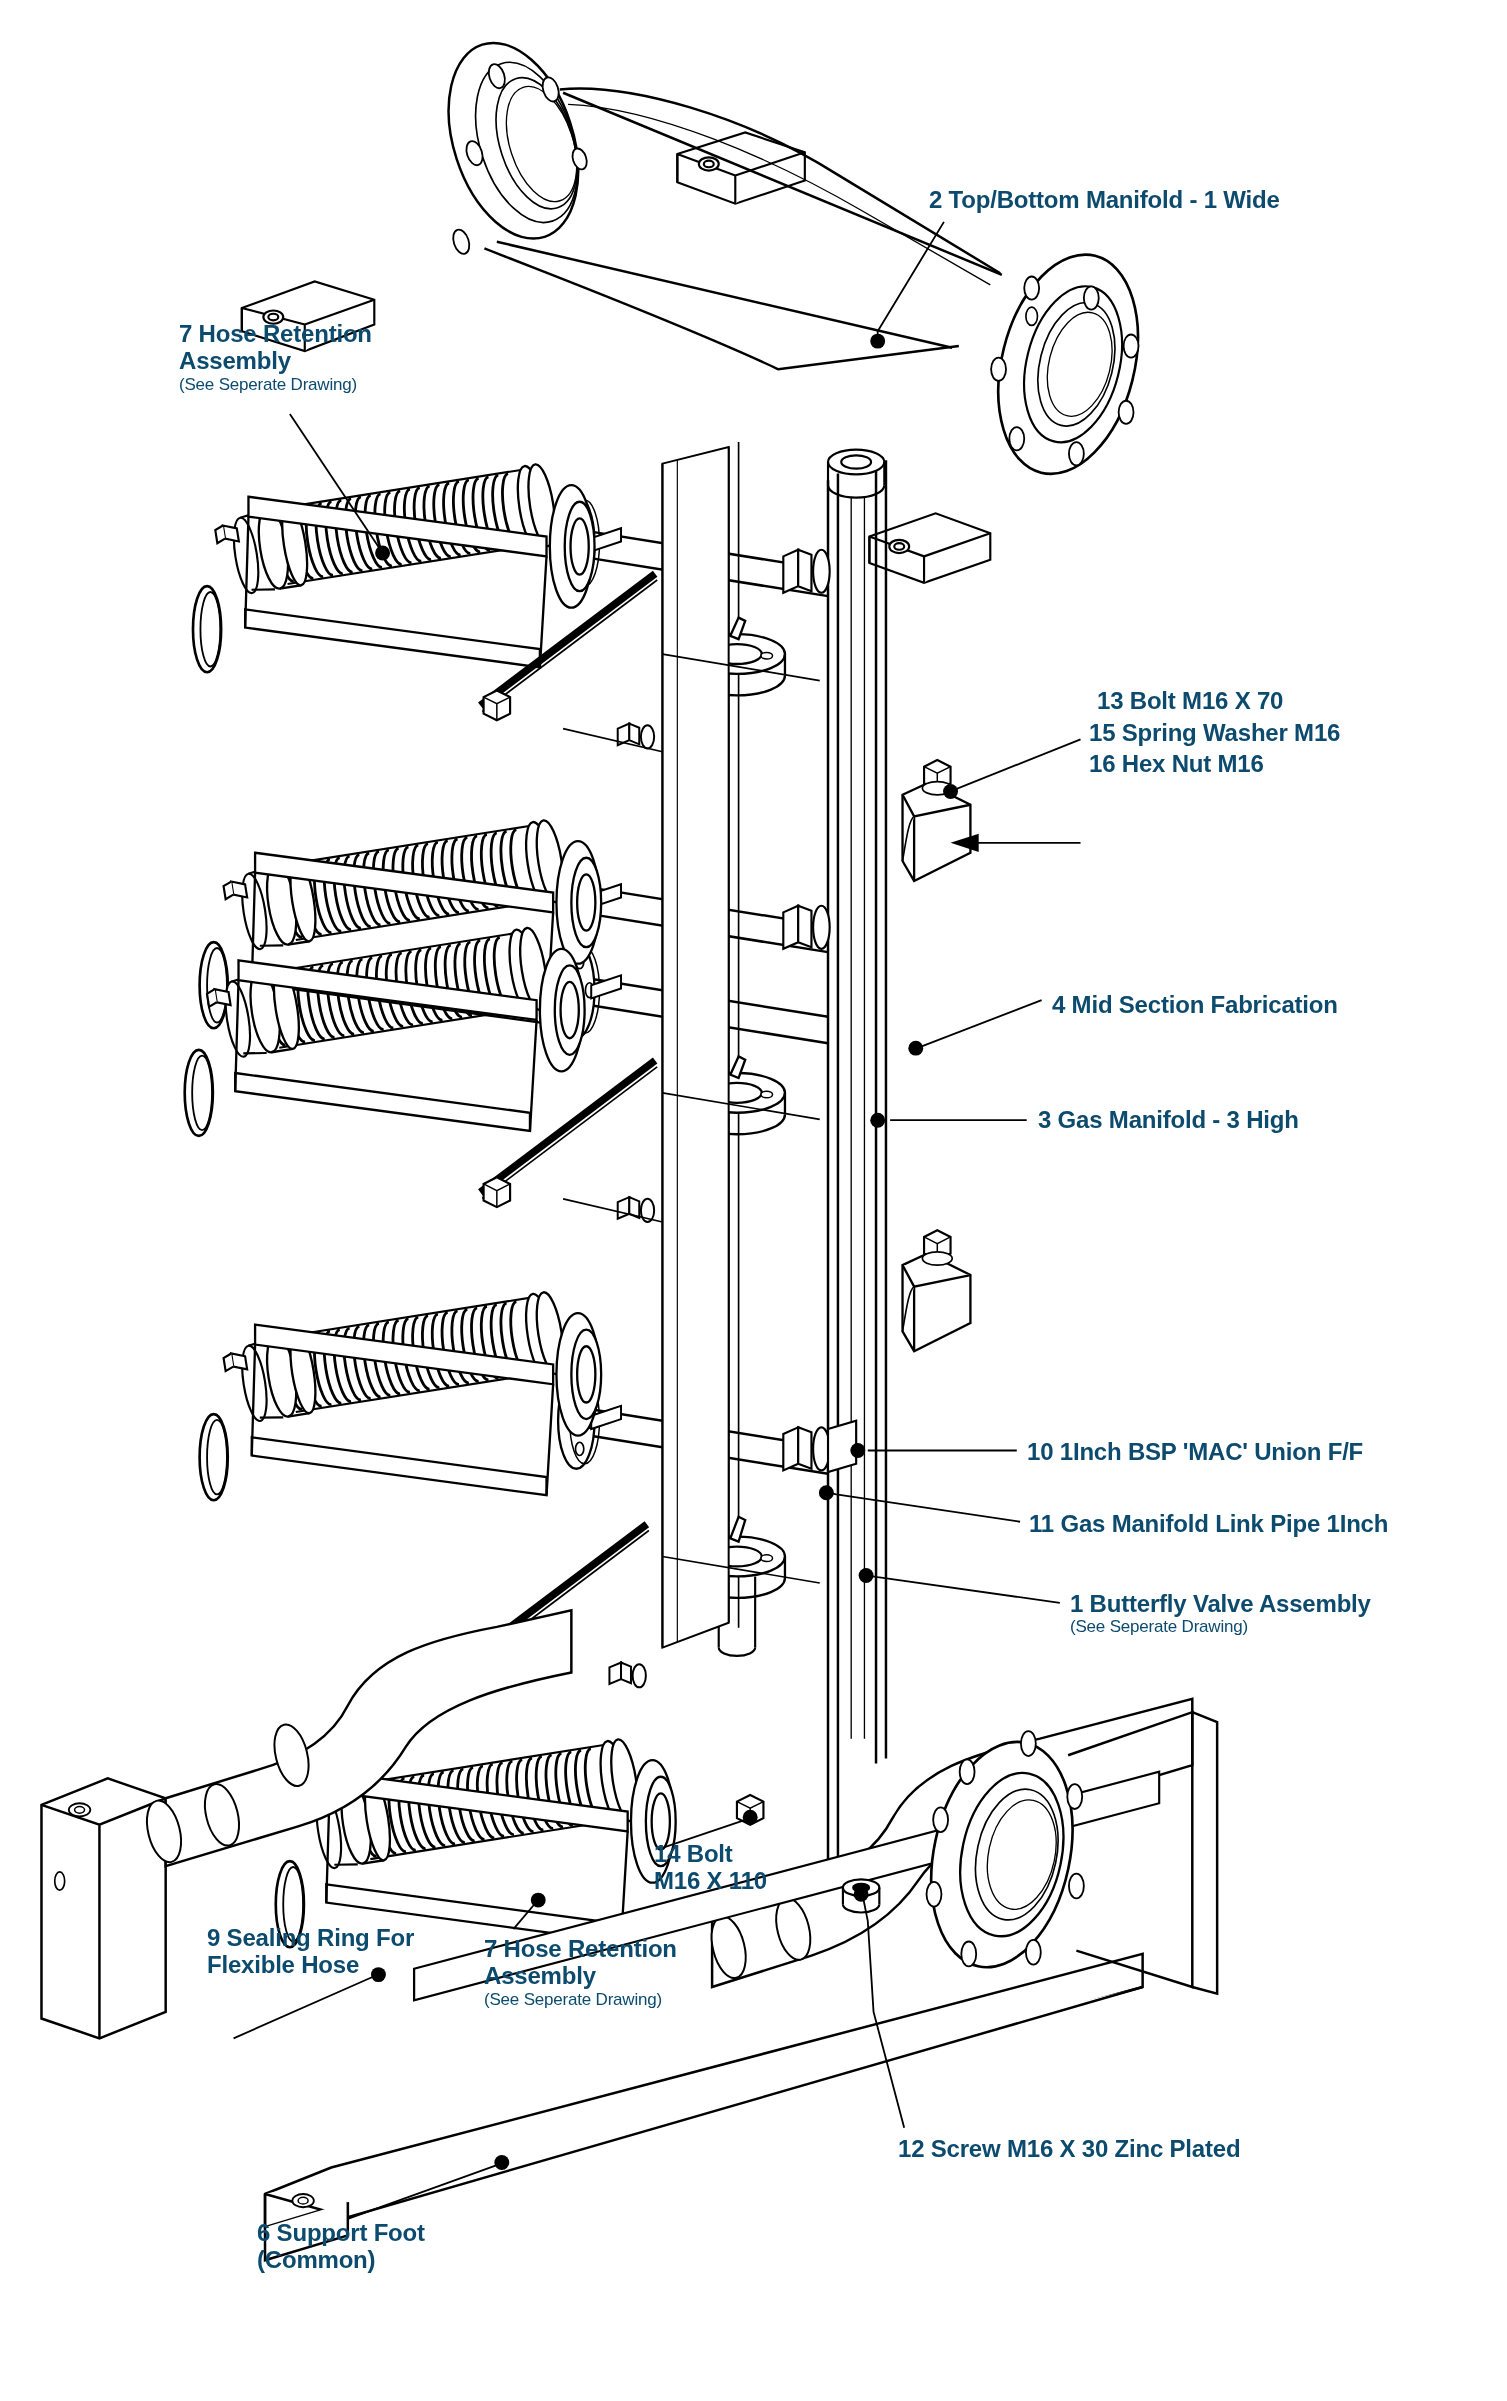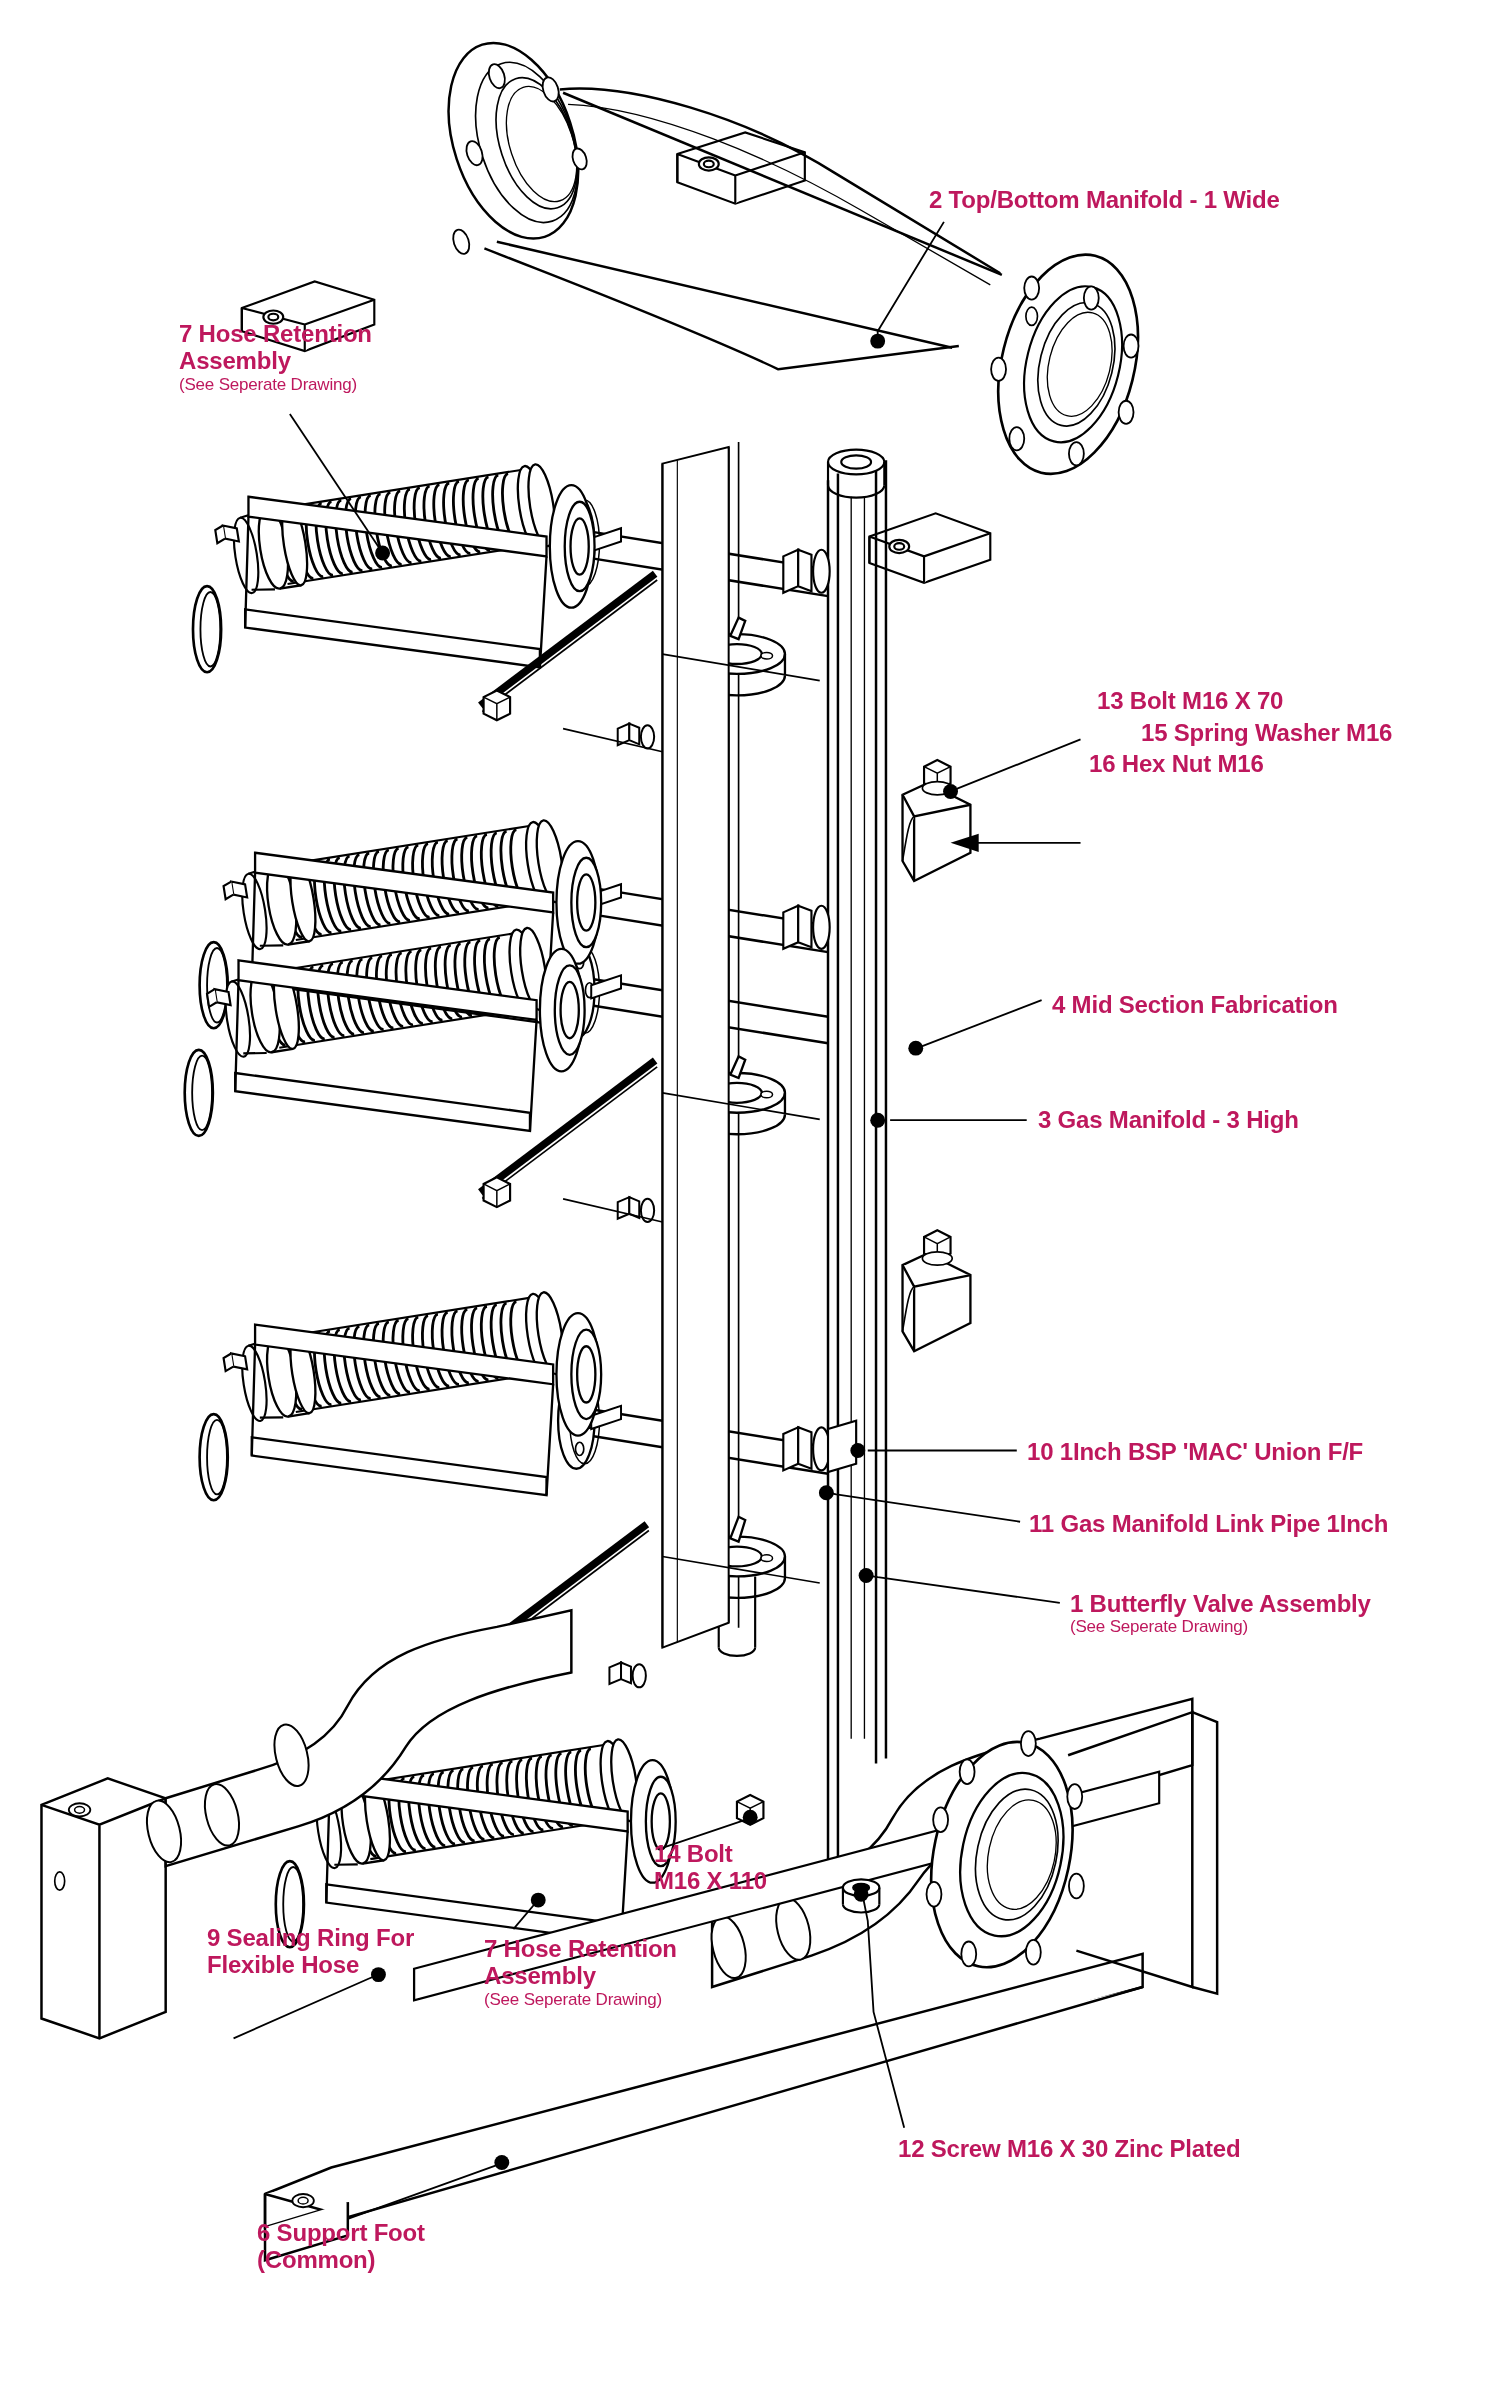--- a/index.html
+++ b/index.html
@@ -24,21 +24,21 @@
   #callout-layer {
     position: absolute;
     left: 0; top: 0;
     width: 1507px;
     height: 2401px;
   }
   .callout {
     position: absolute;
     font-family: "Liberation Sans", sans-serif;
     font-weight: bold;
-    color: #be185d;
+    color: #0c4a6e;
     line-height: 1.14;
     white-space: pre-line;
     letter-spacing: -0.2px;
   }
   .callout-main { font-size: 24px; }
   .callout-sub  { font-size: 17px; font-weight: normal; }
   .ta-left   { text-align: left; }
 </style>
 </head>
 <body>
@@ -581,21 +581,21 @@
       <circle cx="1040" cy="2288" r="9" fill="#000000"></circle>
       <polyline points="420,2680 600,2615 605,2613" fill="none" stroke="#000000" stroke-width="2.2"></polyline>
       <circle cx="606" cy="2612" r="9" fill="#000000"></circle>
     </svg>
 
   <div id="callout-layer">
       <div class="callout ta-left" style="left: 929px; top: 186px;"><div class="callout-main">2 Top/Bottom Manifold - 1 Wide</div></div>
       <div class="callout ta-left" style="left: 179px; top: 320px;"><div class="callout-main">7 Hose Retention
    Assembly</div><div class="callout-sub">(See Seperate Drawing)</div></div>
       <div class="callout ta-left" style="left: 1089px; top: 687px; margin-left: 8px;"><div class="callout-main">13 Bolt M16 X 70</div></div>
-      <div class="callout ta-left" style="left: 1141px; top: 719px; text-align: right;"><div class="callout-main">15 Spring Washer M16</div></div>
+      <div class="callout ta-left" style="left: 1089px; top: 719px; text-align: right;"><div class="callout-main">15 Spring Washer M16</div></div>
       <div class="callout ta-left" style="left: 1089px; top: 750px;"><div class="callout-main">16 Hex Nut M16</div></div>
       <div class="callout ta-left" style="left: 1052px; top: 982px; margin-top: 9px;"><div class="callout-main">4 Mid Section Fabrication</div></div>
       <div class="callout ta-left" style="left: 1038px; top: 1106px;"><div class="callout-main">3 Gas Manifold - 3 High</div></div>
       <div class="callout ta-left" style="left: 1027px; top: 1438px;"><div class="callout-main">10 1Inch BSP 'MAC' Union F/F</div></div>
       <div class="callout ta-left" style="left: 1029px; top: 1510px;"><div class="callout-main">11 Gas Manifold Link Pipe 1Inch</div></div>
       <div class="callout ta-left" style="left: 1070px; top: 1590px;"><div class="callout-main">1 Butterfly Valve Assembly</div><div class="callout-sub">(See Seperate Drawing)</div></div>
       <div class="callout ta-left" style="left: 654px; top: 1840px;"><div class="callout-main">14 Bolt
 M16 X 110</div></div>
       <div class="callout ta-left" style="left: 484px; top: 1935px;"><div class="callout-main">7 Hose Retention
     Assembly</div><div class="callout-sub">(See Seperate Drawing)</div></div>

